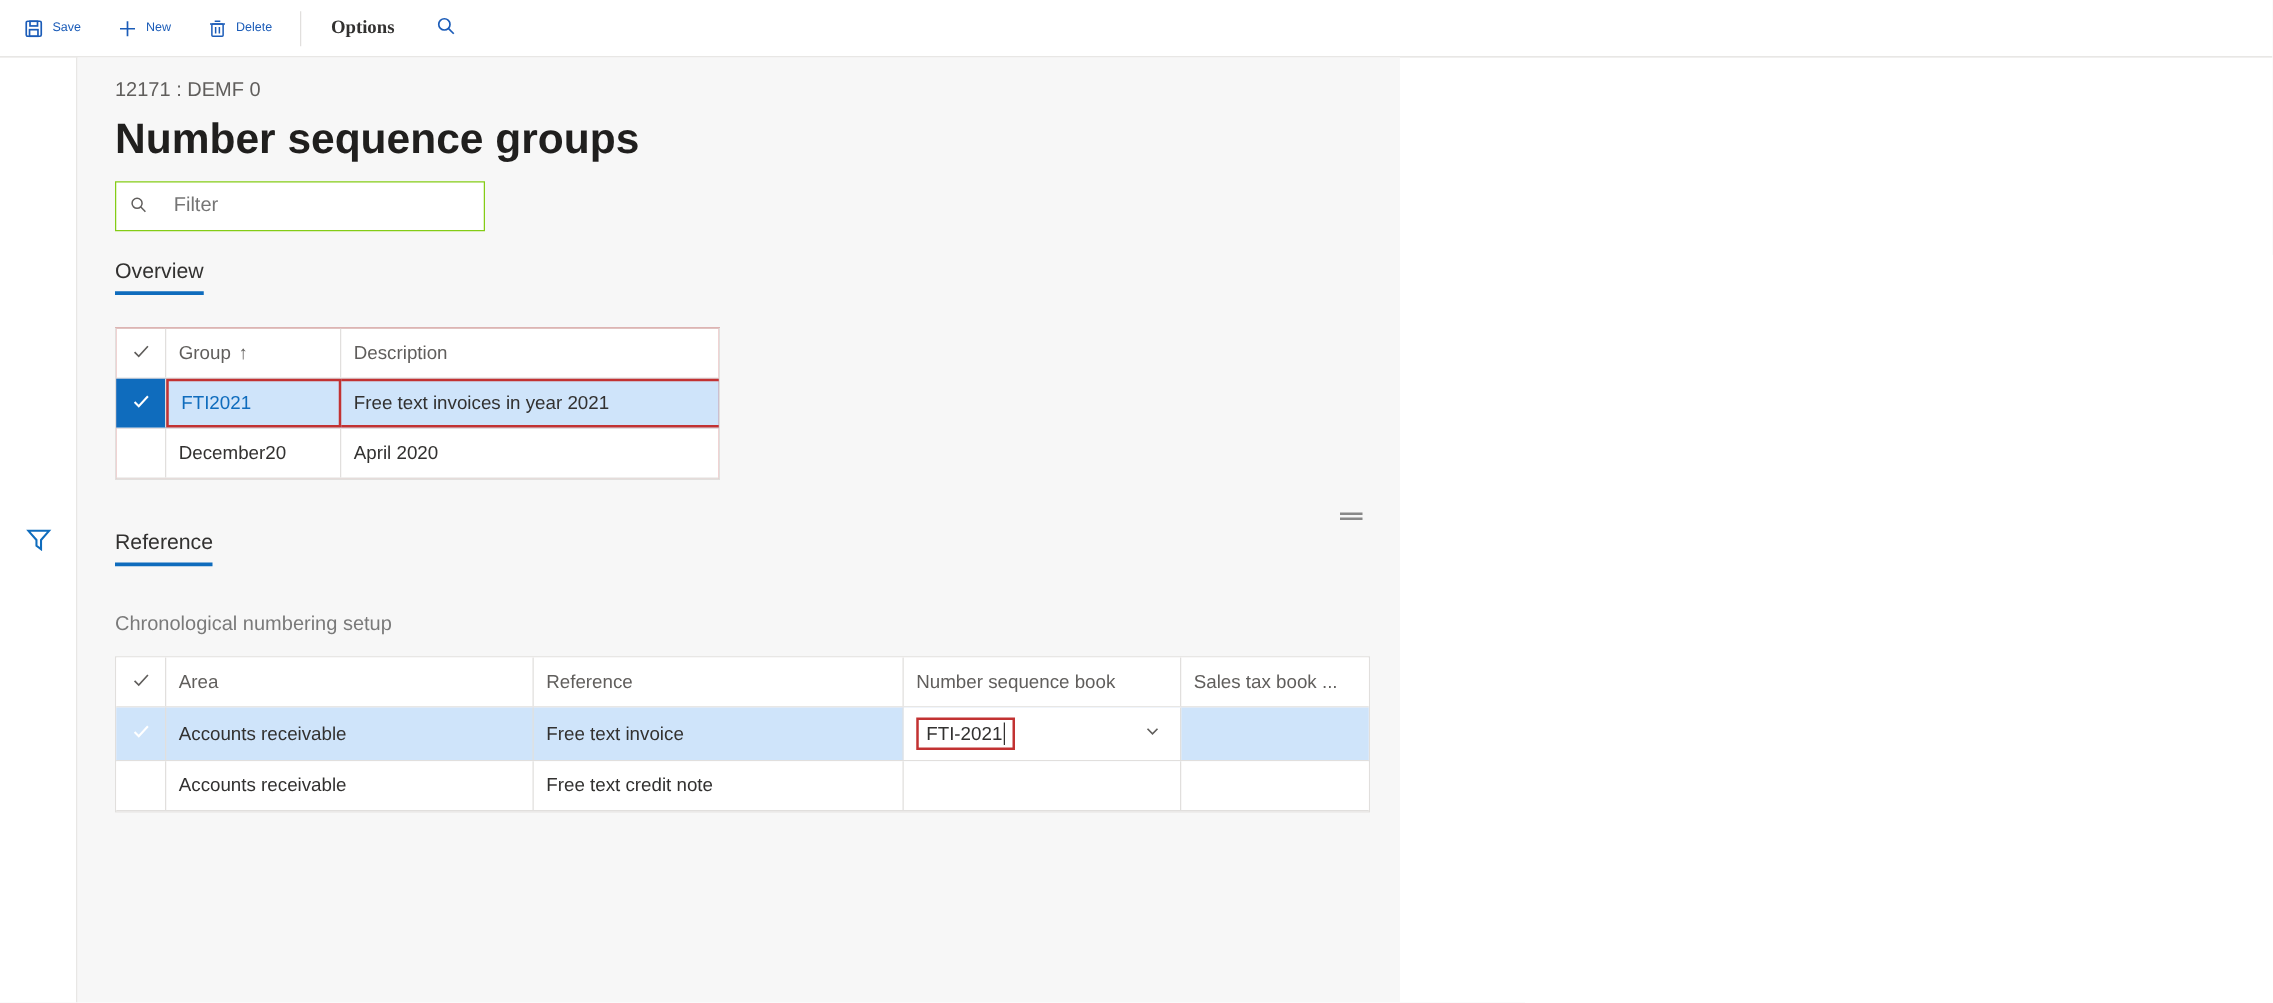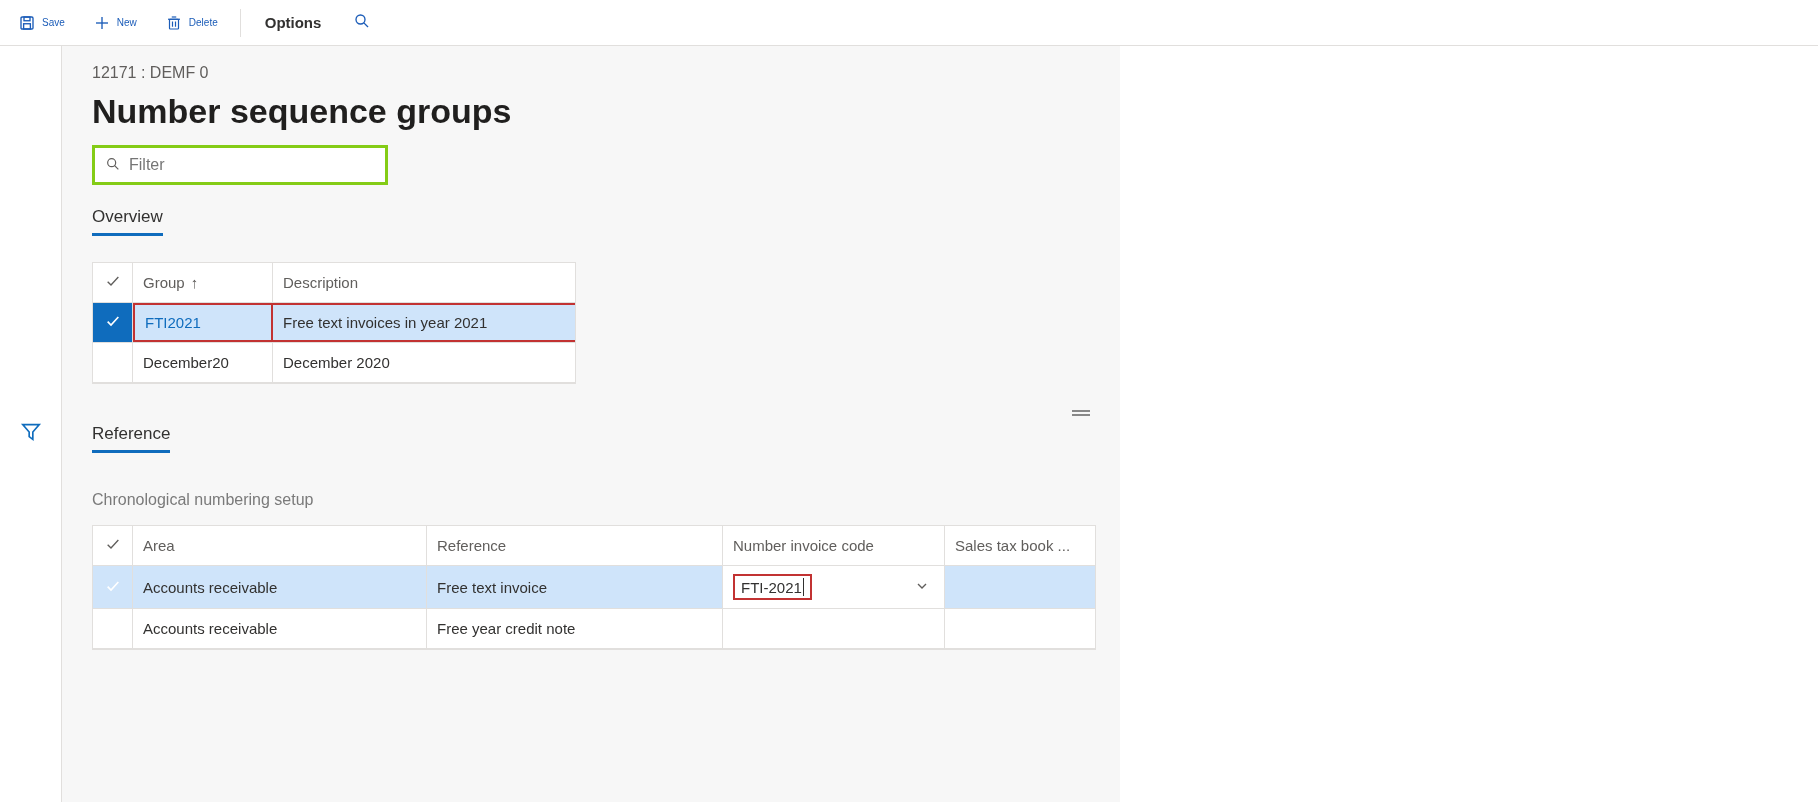--- a/index.html
+++ b/index.html
@@ -39,20 +39,21 @@
     margin: 0 4px;
   }
   .toolbar-options {
     color: #323130;
     font-weight: 600;
     font-size: 15px;
     padding: 6px 12px;
     cursor: pointer;
     background: transparent;
     border: none;
+    font-family: Liberation Serif, serif;
   }
   .search-iconbtn {
     padding: 6px 12px;
     cursor: pointer;
     color: #1b5cb8;
     background: transparent;
     border: none;
   }
   .layout {
     display: flex;
@@ -95,26 +96,26 @@
   }
   .page-title {
     font-size: 34px;
     font-weight: 600;
     color: #201f1e;
     margin-bottom: 14px;
   }
   .filter-box {
     width: 296px;
     height: 40px;
-    border: 3px solid #84cc16;
+    border: 1px solid #84cc16;
     background: #ffffff;
     display: flex;
     align-items: center;
     padding: 0 10px;
-    gap: 8px;
+    gap: 20px;
     margin-bottom: 22px;
   }
   .filter-box input {
     border: none;
     outline: none;
     font-size: 16px;
     flex: 1;
     background: transparent;
   }
   .filter-box .icon { color: #605e5c; }
@@ -292,21 +293,21 @@
           <span>Free text invoices in year 2021</span>
         </div>
       </div>
 
       <div class="grid-row">
         <div class="gcell gc-sel"></div>
         <div class="gcell gc-group">
           <span>December20</span>
         </div>
         <div class="gcell gc-desc">
-          <span>December 2020</span>
+          <span>April 2020</span>
         </div>
       </div>
     </div>
 
     <div class="drag-mark"></div>
 
     <div class="section-gap"></div>
     <div class="tab">Reference</div>
     <div class="subhead">Chronological numbering setup</div>
 
@@ -319,21 +320,21 @@
               </svg>
           </span>
         </div>
         <div class="gcell g2-area">
           <span class="hdr-text">Area</span>
         </div>
         <div class="gcell g2-ref">
           <span class="hdr-text">Reference</span>
         </div>
         <div class="gcell g2-code">
-          <span class="hdr-text">Number invoice code</span>
+          <span class="hdr-text">Number sequence book</span>
         </div>
         <div class="gcell g2-tax">
           <span class="hdr-text">Sales tax book ...</span>
         </div>
       </div>
 
       <div class="grid-row selected">
         <div class="gcell g2-sel">
           <span class="check-icon">
             <svg viewBox="0 0 24 24" fill="none" stroke="#ffffff" stroke-width="2.5">
@@ -362,21 +363,21 @@
         </div>
         <div class="gcell g2-tax"></div>
       </div>
 
       <div class="grid-row">
         <div class="gcell g2-sel"></div>
         <div class="gcell g2-area">
           <span>Accounts receivable</span>
         </div>
         <div class="gcell g2-ref">
-          <span>Free year credit note</span>
+          <span>Free text credit note</span>
         </div>
         <div class="gcell g2-code">
           <span></span>
         </div>
         <div class="gcell g2-tax"></div>
       </div>
     </div>
 
   </div>
 </div>

